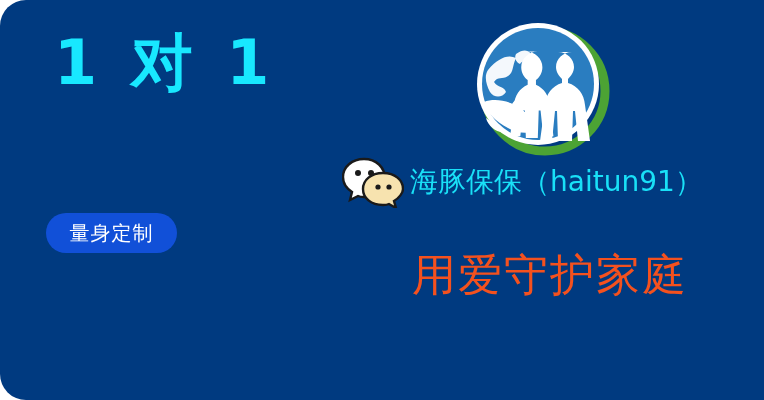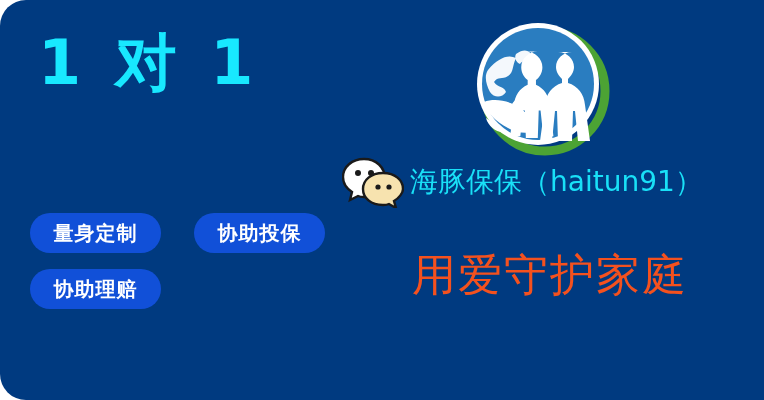--- a/index.html
+++ b/index.html
@@ -19,21 +19,21 @@
     width: 764px;
     height: 400px;
     background: #003A80;
     border-radius: 26px 0 0 26px;
     overflow: hidden;
   }
 
   
   .left-col {
     position: absolute;
-    left: 0;
+    left: 16px;
     top: 0;
     width: 360px;
     height: 400px;
   }
 
   .headline-1 {
     position: absolute;
     left: 38px;
     top: 28px;
     font-size: 62px;
@@ -69,21 +69,21 @@
     gap: 33px;
     margin-bottom: 16px;
   }
   .pill {
     width: 131px;
     height: 40px;
     border-radius: 20px;
     background: #1150D8;
     color: #ffffff;
     font-size: 20px;
-    font-weight: bold;
+    font-weight: normal;
     letter-spacing: 1px;
     display: flex;
     align-items: center;
     justify-content: center;
     box-sizing: border-box;
     font-family: "DejaVu Sans", "Liberation Sans", sans-serif;
     text-align: right;
   }
 
   
@@ -149,24 +149,22 @@
 <div id="banner">
 
   <div class="left-col">
 
     <div class="headline-1">1 对 1</div>
 
 
     <div class="pill-grid">
       <div class="pill-row">
         <div class="pill">量身定制</div>
-        <div class="pill">协助投保</div>
       </div>
       <div class="pill-row">
-        <div class="pill">协助理赔</div>
       </div>
     </div>
 
   </div>
 
   <div class="right-col">
 
     <div class="logo-wrap">
       <svg width="140" height="140" viewBox="0 0 140 140">
 

